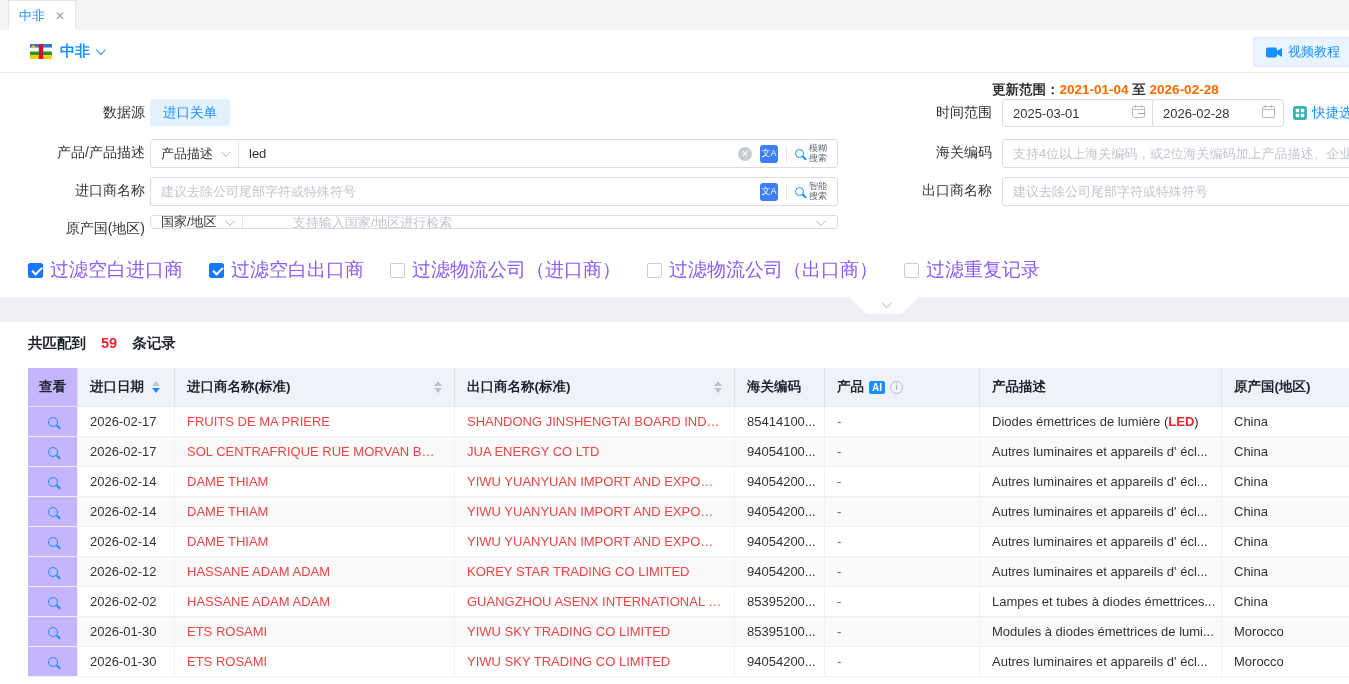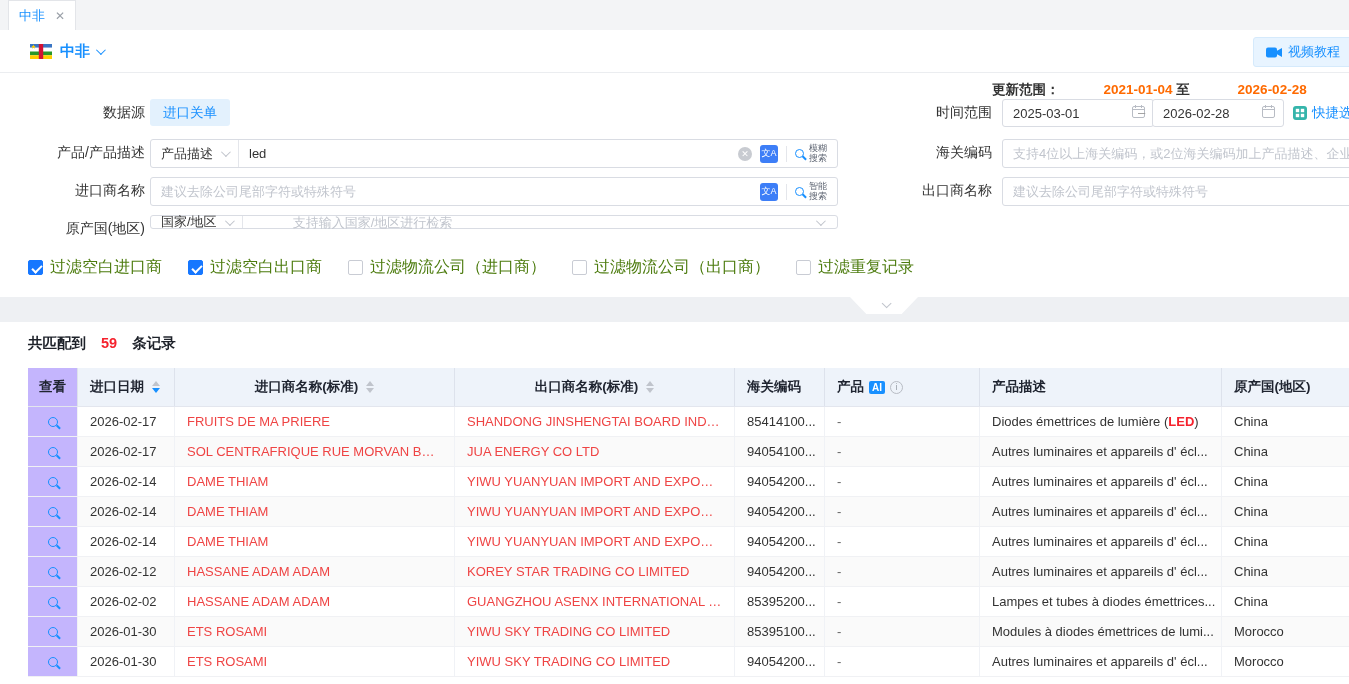--- a/index.html
+++ b/index.html
@@ -20,21 +20,21 @@
           display:inline-block; transform:rotate(45deg) translateY(-2px); }
   .chev.gray { border-color:#c0c4cc; }
   .video-btn { position:absolute; right:-4px; top:7px; height:30px; background:#e8f4ff; border:1px solid #d5eafc;
                border-radius:3px; color:#1890ff; font-size:13px; display:flex; align-items:center; gap:6px; padding:0 12px; cursor:pointer; }
 
   
   .form-panel { position:absolute; top:73px; left:0; right:0; height:224px; background:#fff; }
   .f-label { position:absolute; left:0; width:145px; text-align:right; font-size:14px; color:#333; }
   .f-label-r { position:absolute; left:860px; width:132px; text-align:right; font-size:14px; color:#333; }
   .update-range { position:absolute; top:8px; left:992px; font-size:13.5px; color:#333; font-weight:bold; }
-  .update-range .orange { color:#ff6a00;margin-left:44px; }
+  .update-range .orange { color:#ff6a00; }
   .ds-btn { position:absolute; left:150px; top:26px; height:27px; padding:0 13px; background:#e3f1fd; border:none;
             border-radius:3px; color:#1890ff; font-size:13.5px; cursor:pointer; }
 
   .inputbox { border:1px solid #d9dce3; border-radius:3px; background:#fff; display:flex; align-items:center; }
   .inputbox input { border:none; outline:none; flex:1; font-size:13px; color:#333; min-width:0;
                     font-family:"Liberation Sans","DejaVu Sans",sans-serif; background:transparent; padding:0 10px; }
   .inputbox input::placeholder { color:#c1c5cd; }
   .sel { display:flex; align-items:center; gap:8px; padding:0 10px; border-right:1px solid #e4e6eb;
          font-size:13px; color:#333; height:100%; cursor:pointer; white-space:nowrap; }
   .vdiv { width:1px; height:16px; background:#e4e6eb; margin:0 8px; }
@@ -52,21 +52,21 @@
               color:#1890ff; font-size:13.5px; white-space:nowrap; cursor:pointer; }
 
   .cal-ic { flex:none; margin-right:8px; }
 
   .cb-row { position:absolute; top:184px; left:28px; display:flex; align-items:center; gap:26px; }
   .cb-item { display:flex; align-items:center; gap:7px; cursor:pointer; }
   .cb { width:15px; height:15px; border:1px solid #c9ccd4; border-radius:2px; background:#fff; position:relative; flex:none; }
   .cb.checked { background:#1677ff; border-color:#1677ff; }
   .cb.checked::after { content:''; position:absolute; left:4.5px; top:1.5px; width:4px; height:8px;
                        border:solid #fff; border-width:0 2px 2px 0; transform:rotate(45deg); }
-  .cb-label { font-size:16px; color:#4d7c0f;text-align:right; }
+  .cb-label { font-size:19px; color:#8b5cf6;text-align:right; }
 
   .collapse-handle { position:absolute; left:850px; top:224px; width:68px; height:17px; background:#fff;
                      clip-path:polygon(0 0,100% 0,76% 100%,24% 100%); display:flex; align-items:center;
                      justify-content:center; cursor:pointer; }
   .collapse-handle .chev.gray { transform:rotate(45deg) translateY(-3px); }
 
   
   .results-panel { position:absolute; top:322px; left:0; right:0; bottom:0; background:#fff; }
   .summary { position:absolute; top:12px; left:28px; font-size:14.5px; font-weight:bold; color:#1d2129; }
   .summary .red { color:#f5222d; margin:0 15px; }
@@ -88,21 +88,21 @@
   .c-prod { width:155px; color:#666; }
   .c-desc { width:242px; }
   .c-origin { width:127px; }
   .link { color:#ef4444; cursor:pointer; overflow:hidden; text-overflow:ellipsis; white-space:nowrap; }
   .red-em { color:#f5222d; font-weight:bold; }
 
   .carets { display:inline-flex; flex-direction:column; gap:2px; margin-left:8px; }
   .cu { width:0; height:0; border-left:4px solid transparent; border-right:4px solid transparent; border-bottom:5px solid #c0c4cc; }
   .cd { width:0; height:0; border-left:4px solid transparent; border-right:4px solid transparent; border-top:5px solid #c0c4cc; }
   .cd.active { border-top-color:#1890ff; }
-  .spread { justify-content:center; }
+  .spread { justify-content:space-between; }
 
   .ai-badge { background:#1890ff; color:#fff; font-size:10px; font-weight:bold; border-radius:2px;
               padding:1px 3px; margin-left:5px; }
   .info-ic { width:13px; height:13px; border:1px solid #b8bcc4; border-radius:50%; color:#9aa0a8; font-size:9px;
              line-height:11px; text-align:center; margin-left:5px; font-weight:normal; }
 </style>
 </head>
 <body>
 
 <div class="tabbar">

